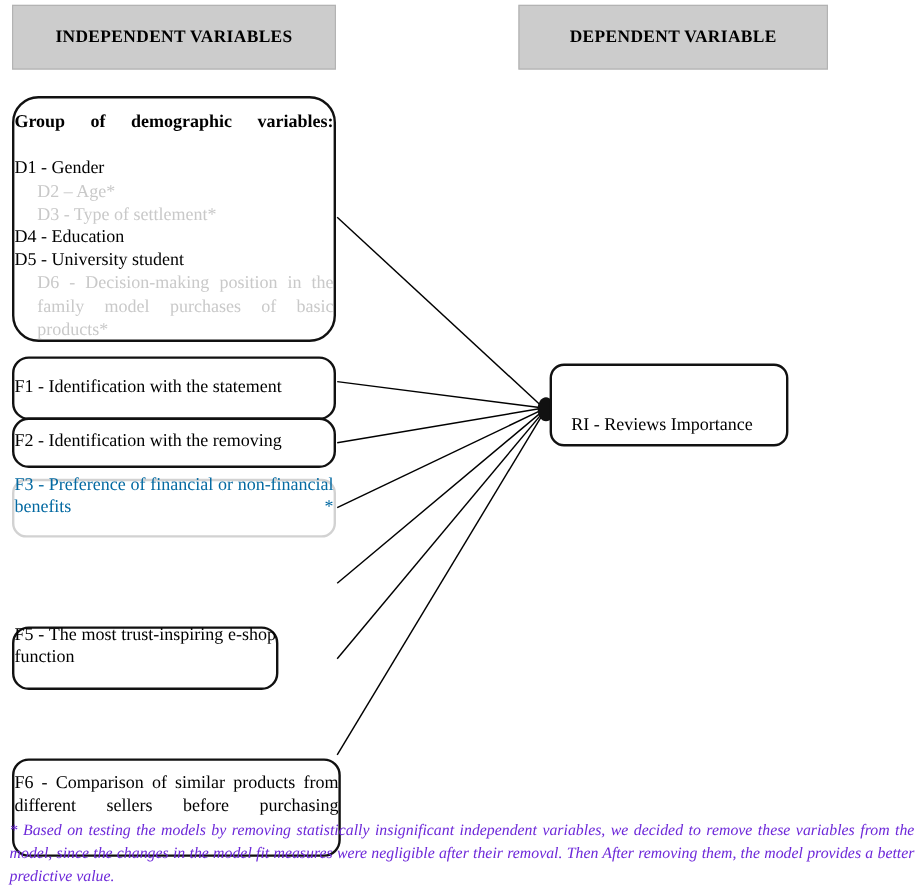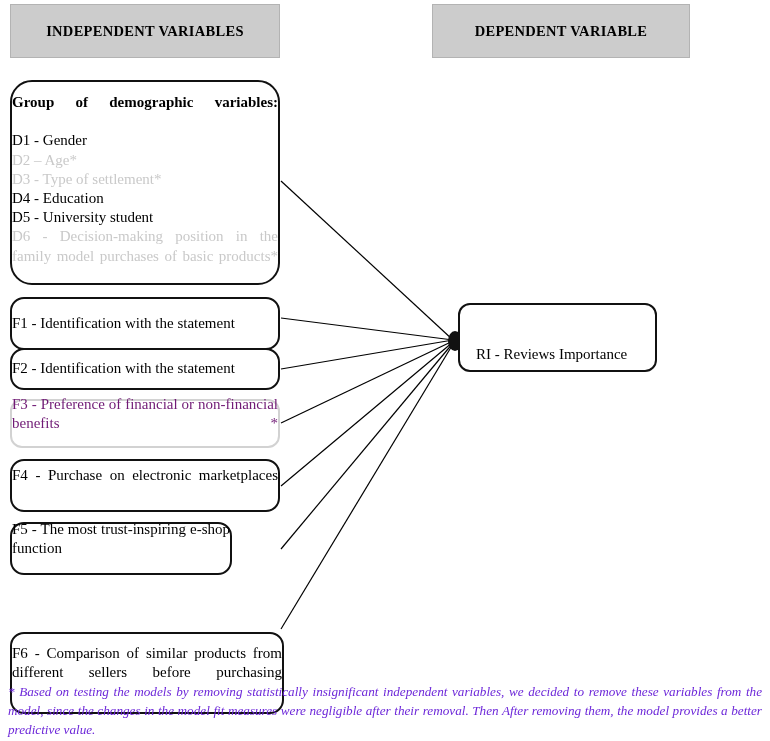--- a/index.html
+++ b/index.html
@@ -51,23 +51,23 @@
     line-height: 1.28;
     padding: 6px 0;
     display: flex;
     flex-direction: column;
     justify-content: center;
     text-align: justify;
     text-justify: inter-word;
   }
   .node.muted {
     border-color: #d2d2d2;
-    color: #701a75;
+    color: #0369a1;
   }
-  .node .line-muted { color: #c9c9c9; }
+  .node .line-muted { color: #c9c9c9; margin-left: 19px; }
 
   #box-demographic {
     left: 10px; top: 80px; width: 270px; height: 205px;
     border-radius: 22px;
     justify-content: flex-start;
     padding-top: 11px;
   }
   #box-demographic .title {
     font-weight: bold;
     text-align: justify;
@@ -156,30 +156,27 @@
     <div class="item">D4 - Education</div>
     <div class="item">D5 - University student</div>
     <div class="jtext line-muted">D6 - Decision-making position in the family model purchases of basic products*</div>
   </div>
 
   <div class="node" id="box-f1">
     <div>F1 - Identification with the statement</div>
   </div>
 
   <div class="node" id="box-f2">
-    <div>F2 - Identification with the statement</div>
+    <div>F2 - Identification with the removing</div>
   </div>
 
   <div class="node muted" id="box-f3">
     <div class="jtext">F3 - Preference of financial or non-financial benefits *</div>
   </div>
 
-  <div class="node" id="box-f4">
-    <div class="jtext">F4 - Purchase on electronic marketplaces</div>
-  </div>
 
   <div class="node" id="box-f5">
     <div class="jtext">F5 - The most trust-inspiring e-shop function</div>
   </div>
 
   <div class="node" id="box-f6">
     <div class="jtext">F6 - Comparison of similar products from different sellers before purchasing</div>
   </div>
 
   <div class="node" id="box-ri">

